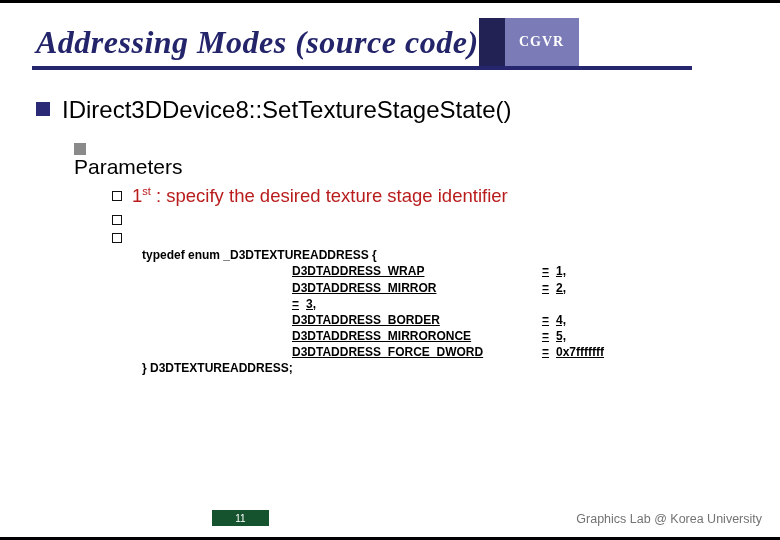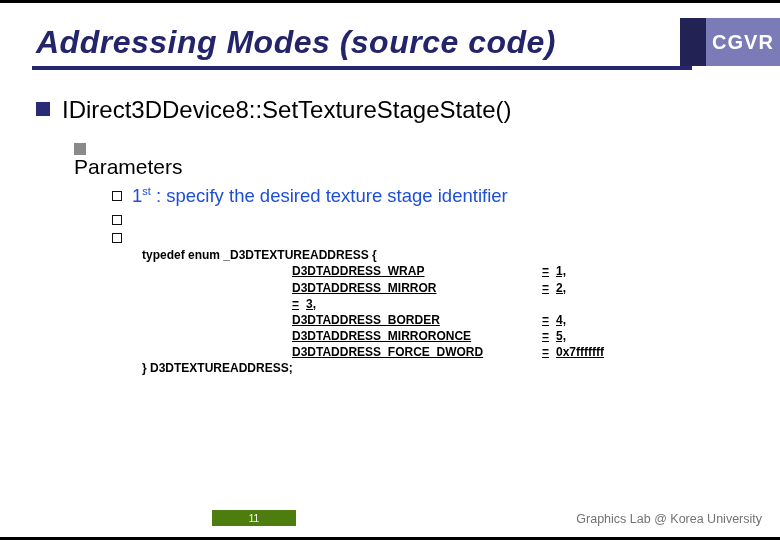--- a/index.html
+++ b/index.html
@@ -1,52 +1,52 @@
 <!DOCTYPE html>
 <html><head>
 <meta charset="utf-8">
 <style>
   * { margin: 0; padding: 0; box-sizing: border-box; }
   html, body { width: 780px; height: 540px; overflow: hidden; }
   body { font-family: Arial, Helvetica, sans-serif; background: #ffffff; }
   .slide { width: 780px; height: 540px; position: relative; }
   .top-rule { position: absolute; top: 0; left: 0; width: 100%; height: 3px; background: #000; }
 
-  .title-row { position: absolute; top: 18px; left: 36px; right: 0; display: flex; align-items: center; justify-content: space-between; }
+  .title-row { position: absolute; top: 18px; left: 36px; right: 0; display: flex; align-items: center; justify-content: flex-start; font-family: Liberation Serif, serif; }
   .title { font-style: italic; font-weight: 900; color: #24246b; font-size: 32px; letter-spacing: 0.5px; }
   .cgvr-badge { width: 100px; height: 48px; display: flex; position: relative; margin-right: 0; }
   .cgvr-dark { width: 26px; background: #222254; }
-  .cgvr-light { flex: 1; background: #7b7bb8; display: flex; align-items: center; justify-content: center; color: #fff; font-weight: 700; font-size: 20px; letter-spacing: 1px; }
+  .cgvr-light { flex: 1; background: #7b7bb8; display: flex; align-items: center; justify-content: center; color: #fff; font-weight: 700; font-size: 14px; letter-spacing: 1px; }
 
   .title-underline { position: absolute; top: 66px; left: 32px; width: 660px; height: 4px; background: #26266e; }
 
   .content { position: absolute; top: 96px; left: 36px; right: 24px; }
 
   .lvl1 { display: flex; align-items: flex-start; margin-bottom: 14px; }
   .lvl1 .bullet { width: 14px; height: 14px; background: #2a2a77; margin-top: 6px; margin-right: 12px; flex: none; }
   .lvl1 .txt { font-size: 24px; color: #000; font-family: Arial, sans-serif; }
 
   .lvl2 { display: flex; align-items: flex-start; margin: 6px 0 6px 38px; flex-direction: column; }
   .lvl2 .bullet { width: 12px; height: 12px; background: #8a8a8a; margin-top: 5px; margin-right: 10px; flex: none; }
   .lvl2 .txt { font-size: 21px; color: #000; }
 
   .lvl3 { display: flex; align-items: flex-start; margin: 2px 0 2px 76px; }
   .lvl3 .bullet { width: 10px; height: 10px; border: 1px solid #111; background: #fff; margin-top: 6px; margin-right: 10px; flex: none; }
-  .lvl3 .txt { font-size: 18.5px; color: #1d4ed8; }
+  .lvl3 .txt { font-size: 18.5px; color: #b91c1c; }
 
   .ord sup { font-size: 11px; }
 
   .code-block { margin: 4px 0 0 106px; font-family: Arial, sans-serif; font-size: 12px; font-weight: 700; color: #000; line-height: 1.35; }
   .enum-rows { display: flex; flex-direction: column; margin-left: 150px; text-decoration: underline; }
   .enum-row { display: flex; }
   .enum-name { width: 250px; }
   .enum-eq { width: 14px; }
   .enum-val { }
 
-  .page-num-box { position: absolute; bottom: 14px; left: 212px; width: 84px; height: 16px; background: #4d7c0f; color: #fff; font-size: 10px; display: flex; align-items: center; justify-content: center; }
+  .page-num-box { position: absolute; bottom: 14px; left: 212px; width: 57px; height: 16px; background: #14532d; color: #fff; font-size: 10px; display: flex; align-items: center; justify-content: center; }
   .footer-text { position: absolute; bottom: 14px; right: 18px; font-size: 12.5px; color: #737373; }
 
   .bottom-rule { position: absolute; bottom: 0; left: 0; width: 100%; height: 3px; background: #000; }
 </style>
 </head>
 <body>
 
 <div class="slide">
   <div class="top-rule"></div>
 

